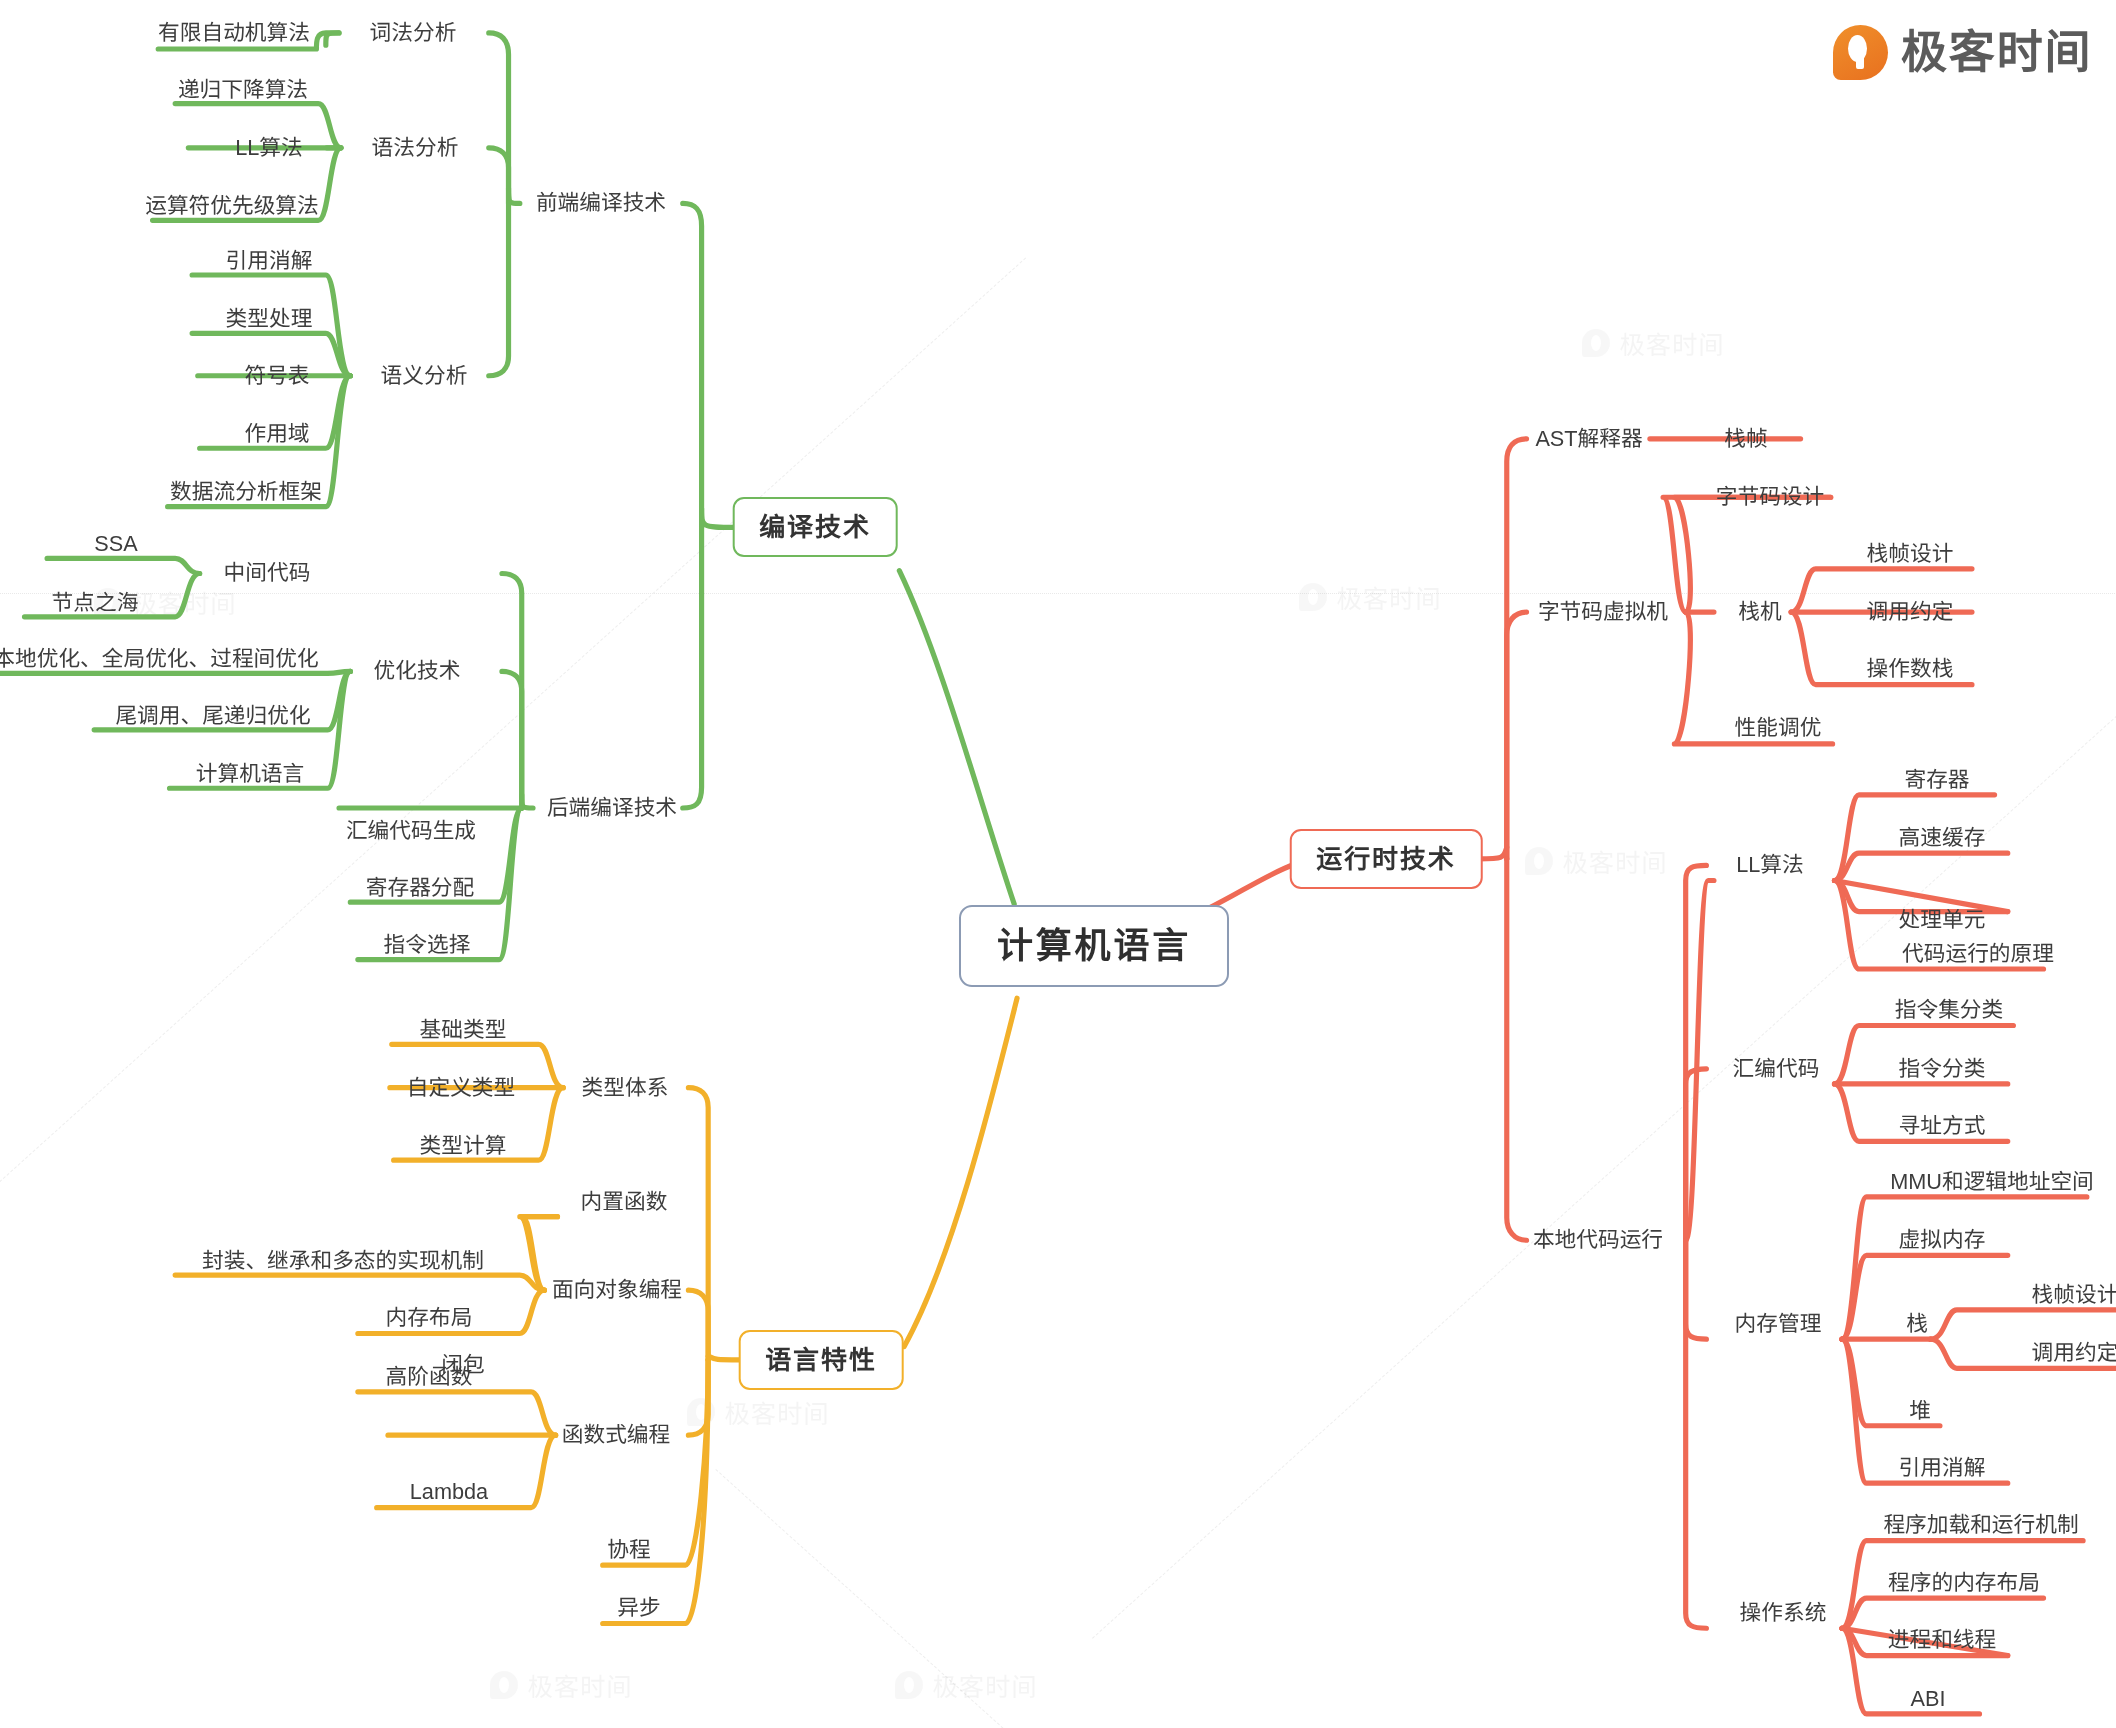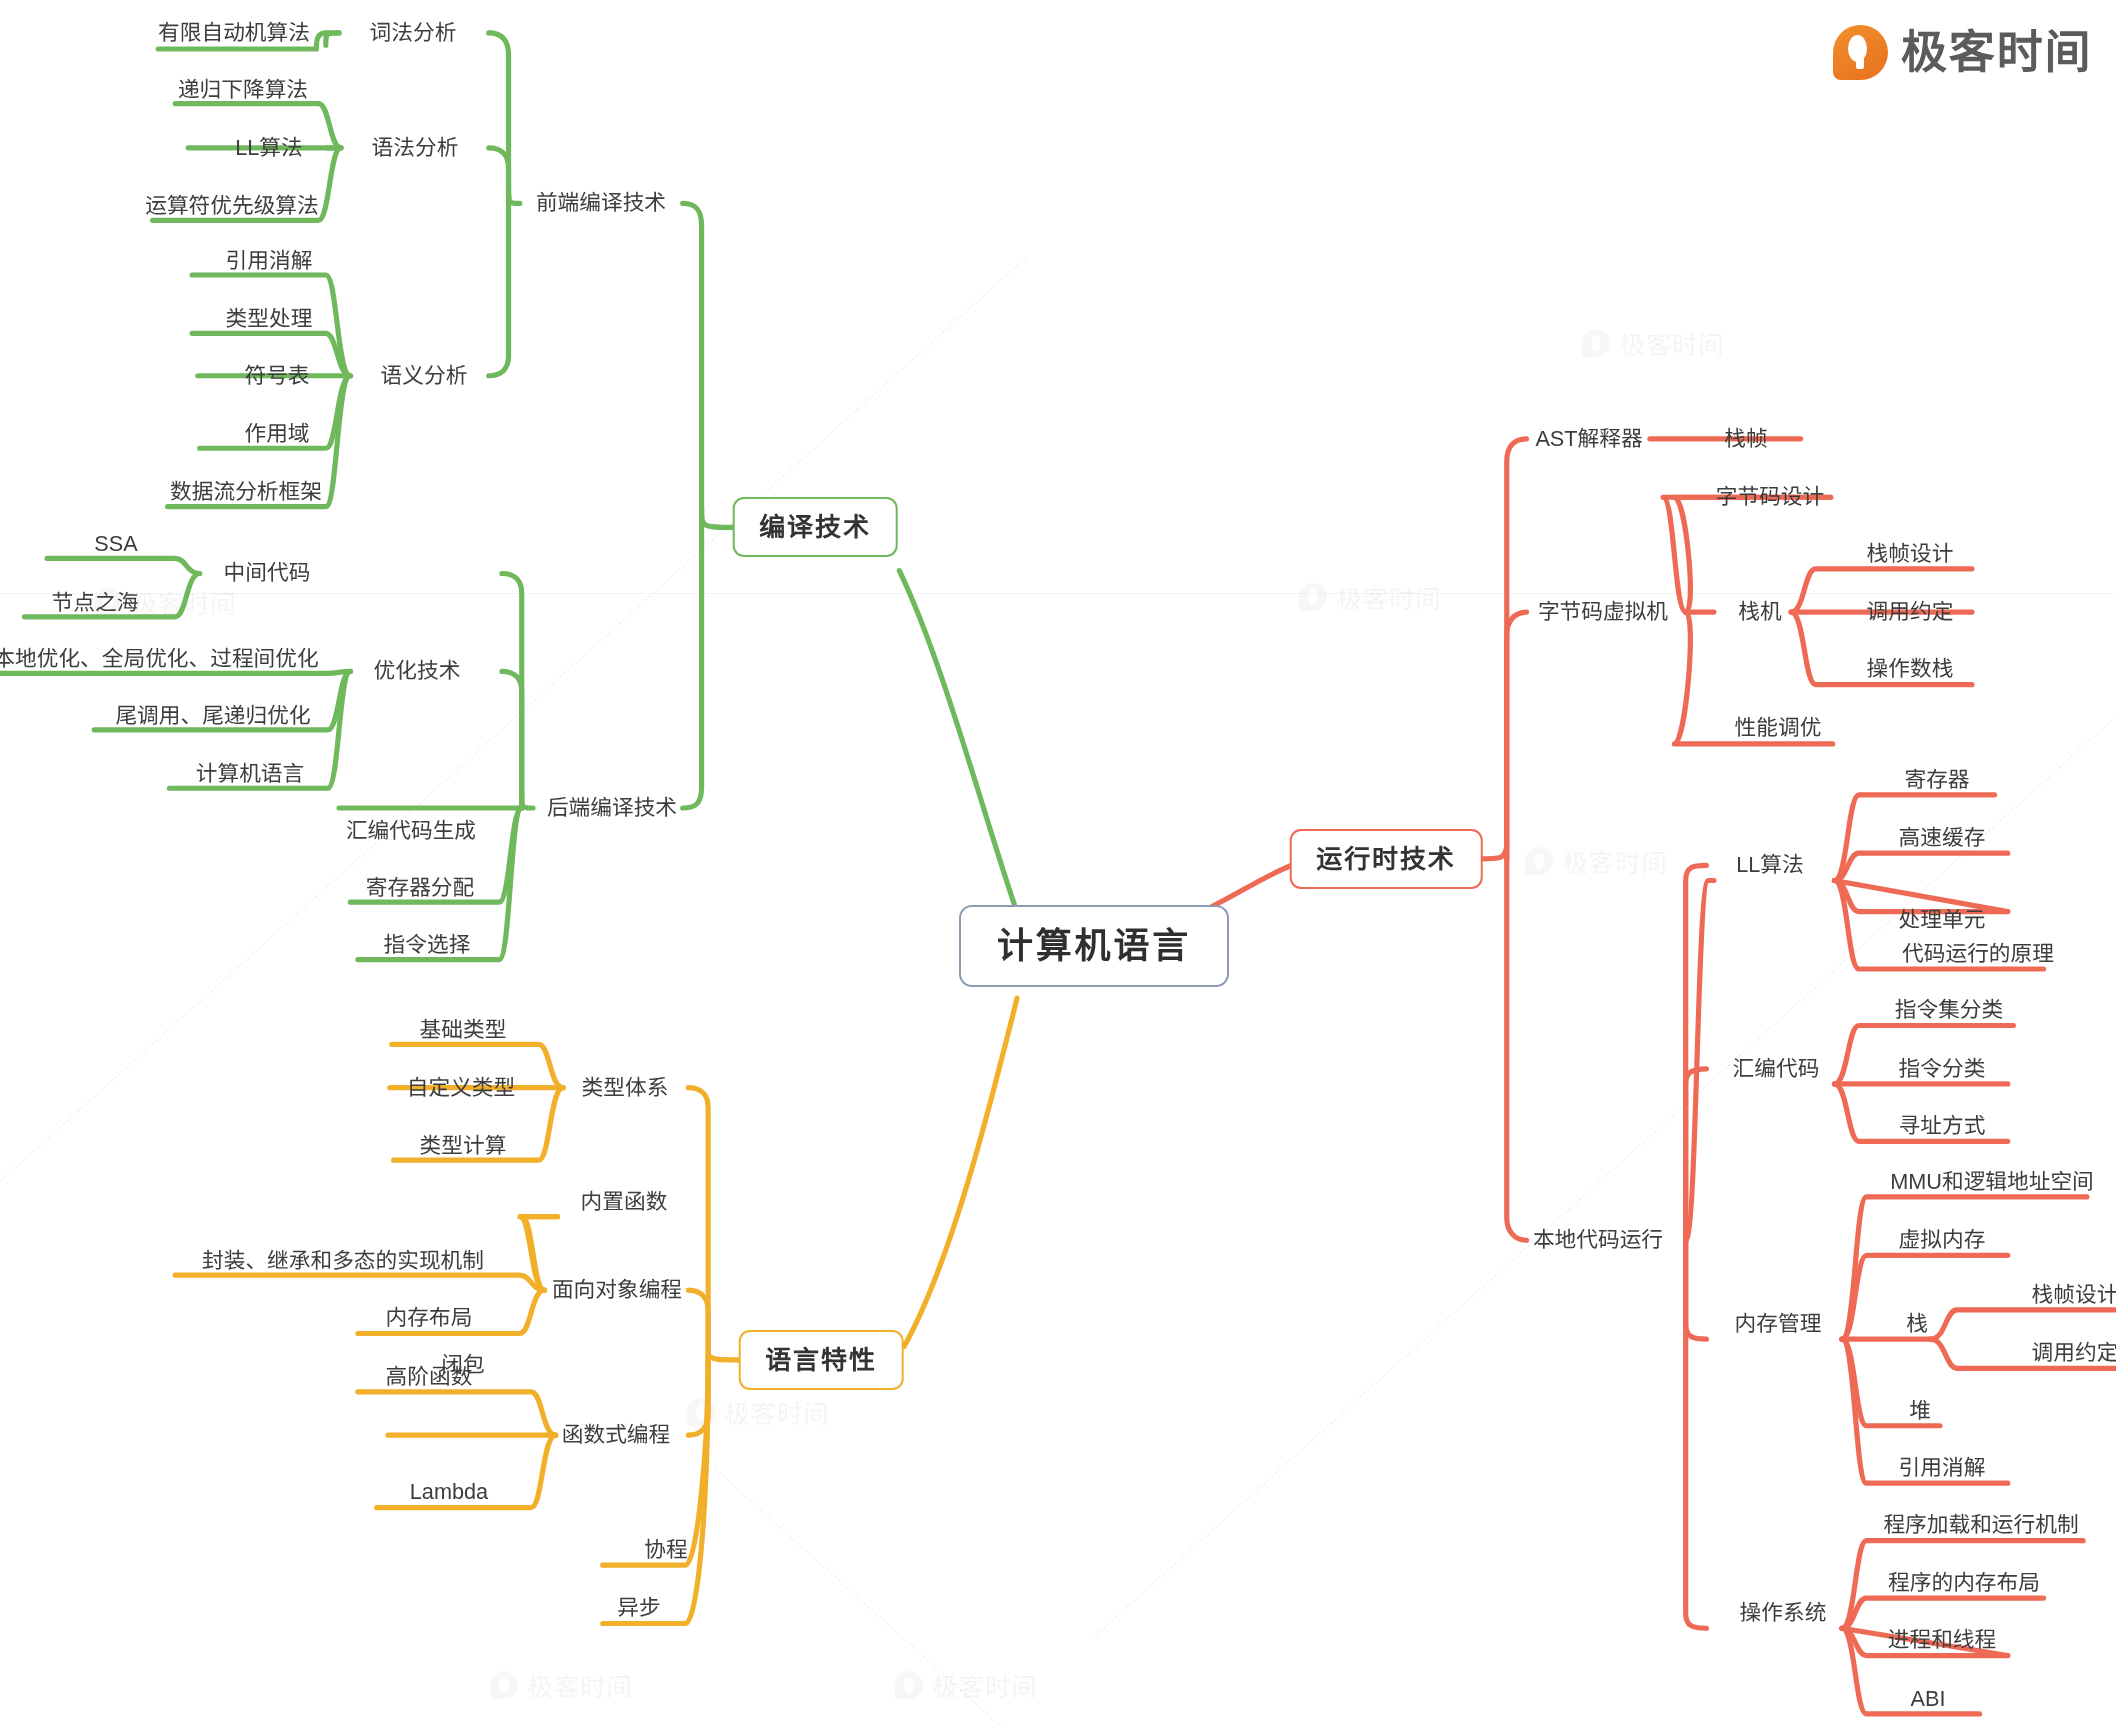--- a/index.html
+++ b/index.html
@@ -346,17 +346,17 @@
   <div class="node leaf" style="left:461px;top:1088px;">自定义类型</div>
   <div class="node leaf" style="left:463px;top:1146px;">类型计算</div>
   <div class="node leaf" style="left:617px;top:1290px;">面向对象编程</div>
   <div class="node leaf" style="left:624px;top:1202px;">内置函数</div>
   <div class="node leaf" style="left:343px;top:1261px;">封装、继承和多态的实现机制</div>
   <div class="node leaf" style="left:429px;top:1318px;">内存布局</div>
   <div class="node leaf" style="left:616px;top:1435px;">函数式编程</div>
   <div class="node leaf" style="left:429px;top:1377px;">高阶函数</div>
   <div class="node leaf" style="left:463px;top:1354px;margin-top:11px;">闭包</div>
   <div class="node leaf lat" style="left:449px;top:1492px;">Lambda</div>
-  <div class="node leaf" style="left:666px;top:1550px;">协程</div>
+  <div class="node leaf" style="left:629px;top:1550px;">协程</div>
   <div class="node leaf" style="left:639px;top:1608px;">异步</div>
 
 </div>
 
 
 </body></html>

